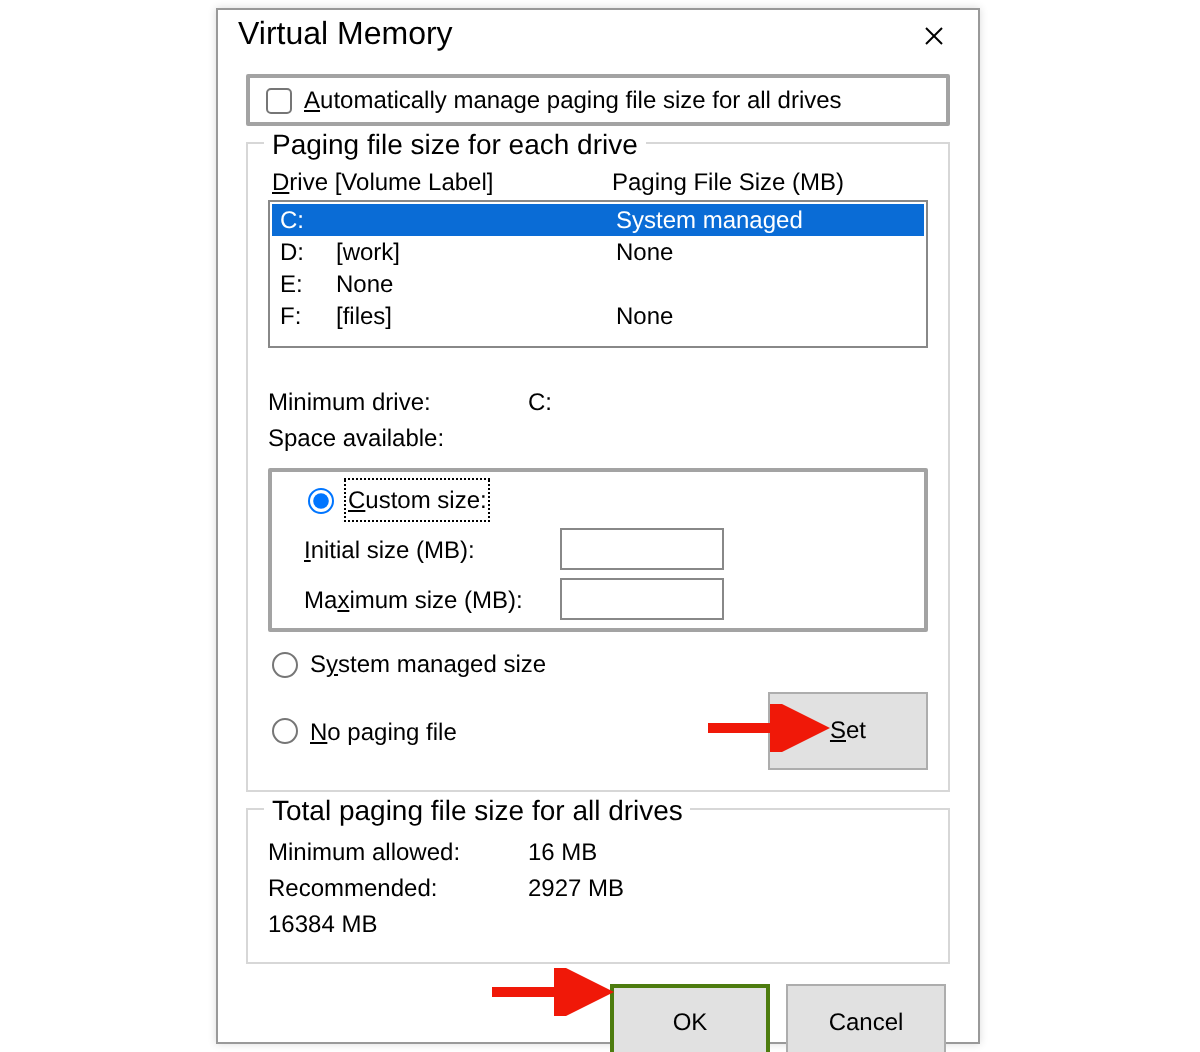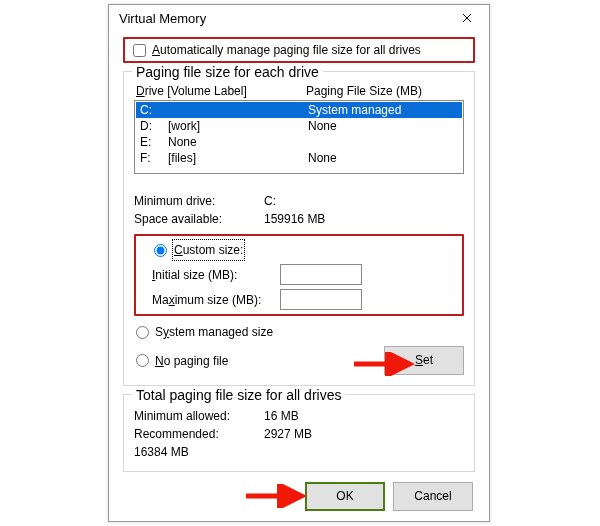--- a/index.html
+++ b/index.html
@@ -21,37 +21,37 @@
     height: 518px;
     border: 1px solid #999;
     background: #fff;
     box-shadow: 0 0 4px rgba(0,0,0,0.15);
   }
   .titlebar {
     height: 26px;
     display: flex;
     align-items: center;
     padding: 0 2px 0 10px;
-    font-size: 13px;
+    font-size: 16px;
   }
   .titlebar .title { flex: 1; }
   .titlebar .close {
     width: 40px;
     height: 24px;
     display: flex;
     align-items: center;
     justify-content: center;
     font-size: 14px;
   }
   .titlebar .close svg { display:block; }
   .body {
     padding: 6px 14px 10px 14px;
   }
   .highlight-box {
-    border: 2px solid #b91c1c;
+    border: 2px solid #a3a3a3;
     border-radius: 1px;
   }
   .auto-row {
     display: flex;
     align-items: center;
     padding: 4px 6px;
     margin-bottom: 2px;
   }
   .auto-row input[type=checkbox] {
     width: 13px; height:13px; margin: 0 6px 0 2px;
@@ -130,21 +130,21 @@
     margin-top: 6px;
   }
   .set-row {
     display: flex;
     align-items: center;
     margin-top: 4px;
   }
   .set-row .spacer { flex: 1; }
   .btn {
     min-width: 80px;
-    height: 29px;
+    height: 39px;
     border: 1px solid #adadad;
     background: #e1e1e1;
     font: inherit;
     padding: 0 12px;
     text-align: center;
     line-height: 21px;
     display: inline-block;
   }
   .btn.primary {
     border: 2px solid #4d7c0f;
@@ -227,21 +227,20 @@
         </div>
 
       <div style="height:18px"></div>
 
       <div class="kv">
         <div class="k">Minimum drive:</div>
         <div class="v">C:</div>
       </div>
       <div class="kv">
         <div class="k">Space available:</div>
-        <div class="v">159916 MB</div>
       </div>
 
       <div class="highlight-box custom-block">
         <div class="radio-row">
           <input type="radio" name="pf" value="custom" checked="" style="">
           <span class="dotted-focus">
             <span class="u">C</span><span>ustom size:</span>
           </span>
         </div>
         <div class="size-row">

